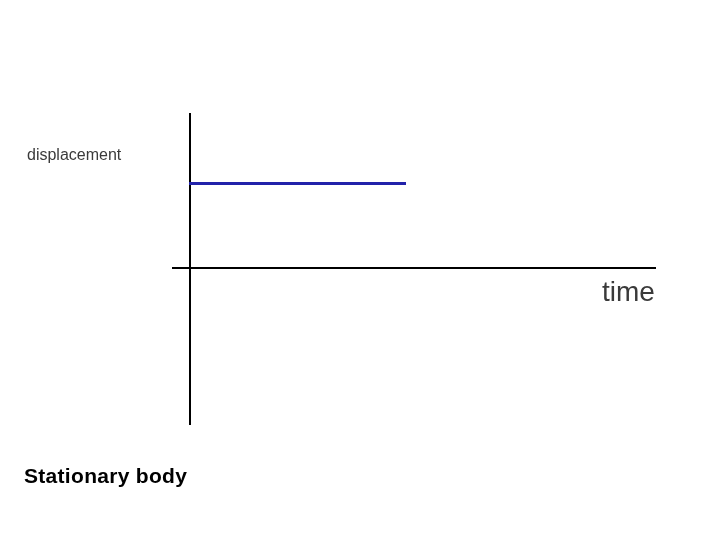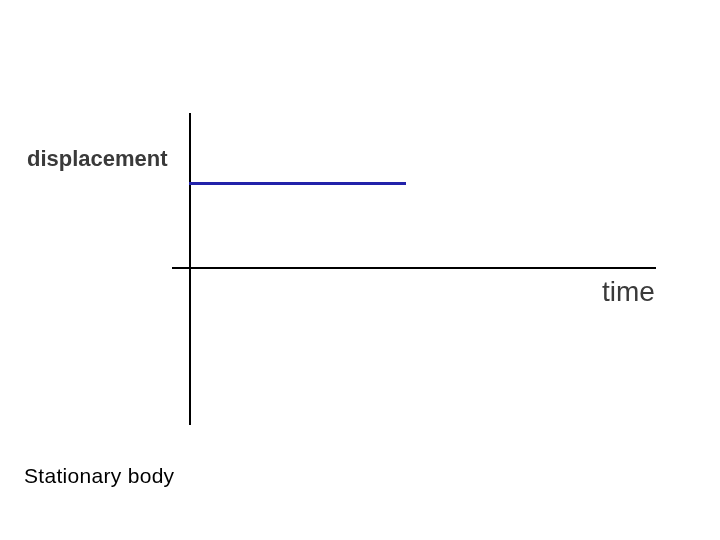--- a/index.html
+++ b/index.html
@@ -43,40 +43,39 @@
     top: 182px;
     width: 217px;
     height: 3px;
     background: #2222aa;
   }
   
   .label-displacement {
     position: absolute;
     left: 27px;
     top: 146px;
-    font-size: 22px;
+    font-size: 16px;
     color: #3a3a3a;
     white-space: nowrap;
-    font-weight: bold;
   }
   .label-time {
     position: absolute;
     left: 602px;
     top: 276px;
     font-size: 28px;
     color: #3a3a3a;
     white-space: nowrap;
   }
   
   .caption {
     position: absolute;
     left: 24px;
     top: 464px;
     font-size: 21px;
-    font-weight: normal;
+    font-weight: bold;
     color: #000000;
     letter-spacing: 0.3px;
     white-space: nowrap;
   }
 </style>
 </head>
 <body>
 
 <div id="slide">
 

